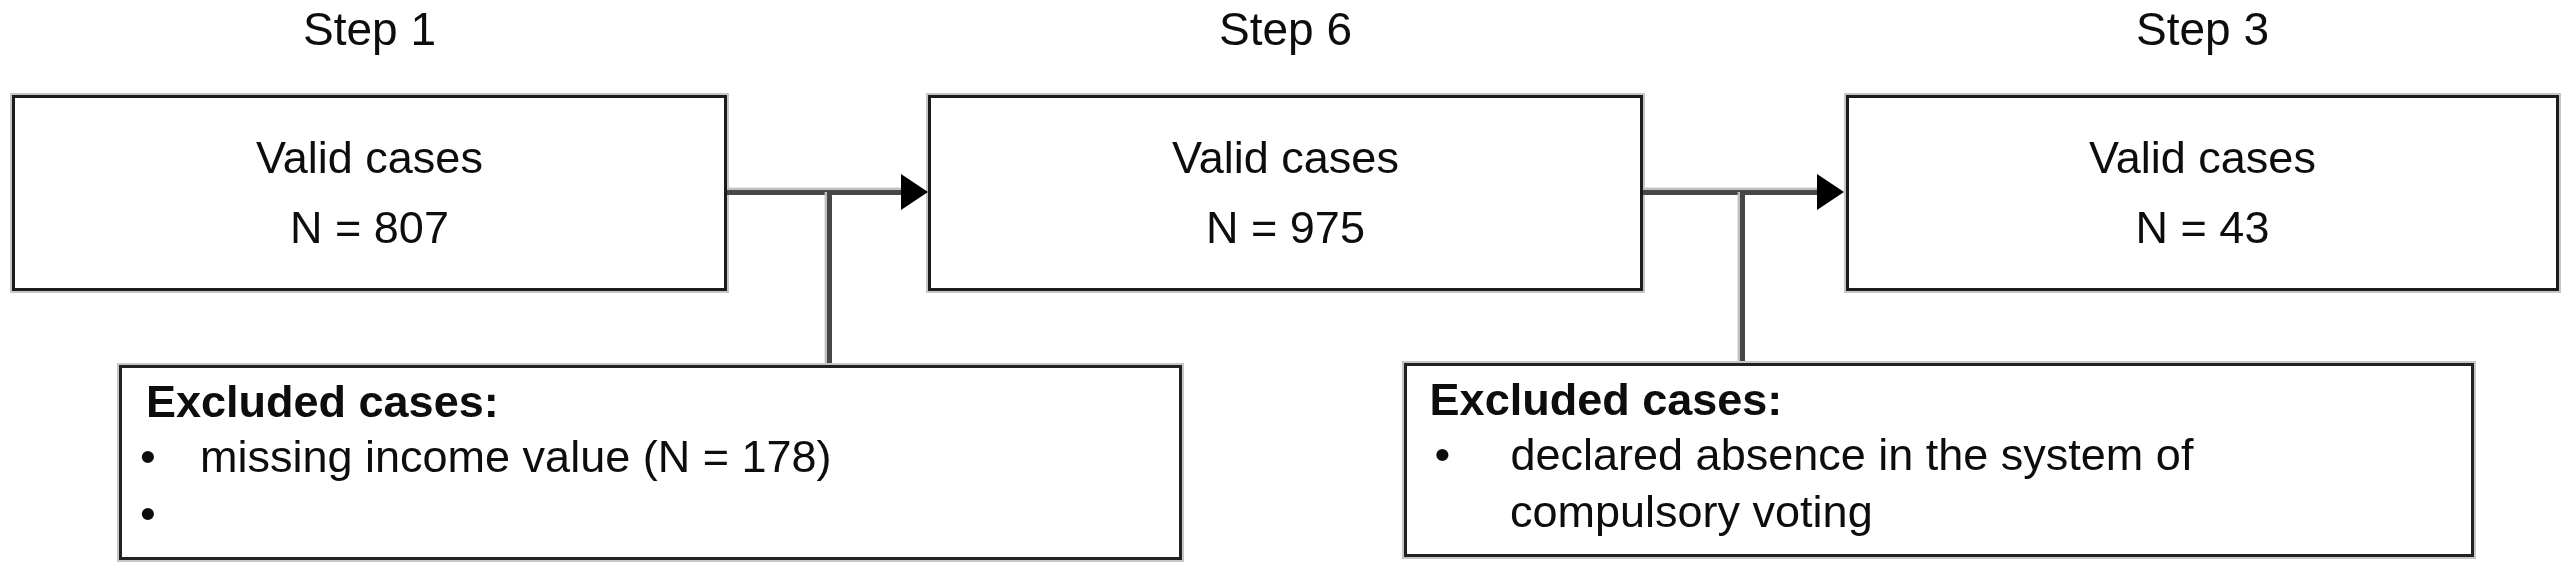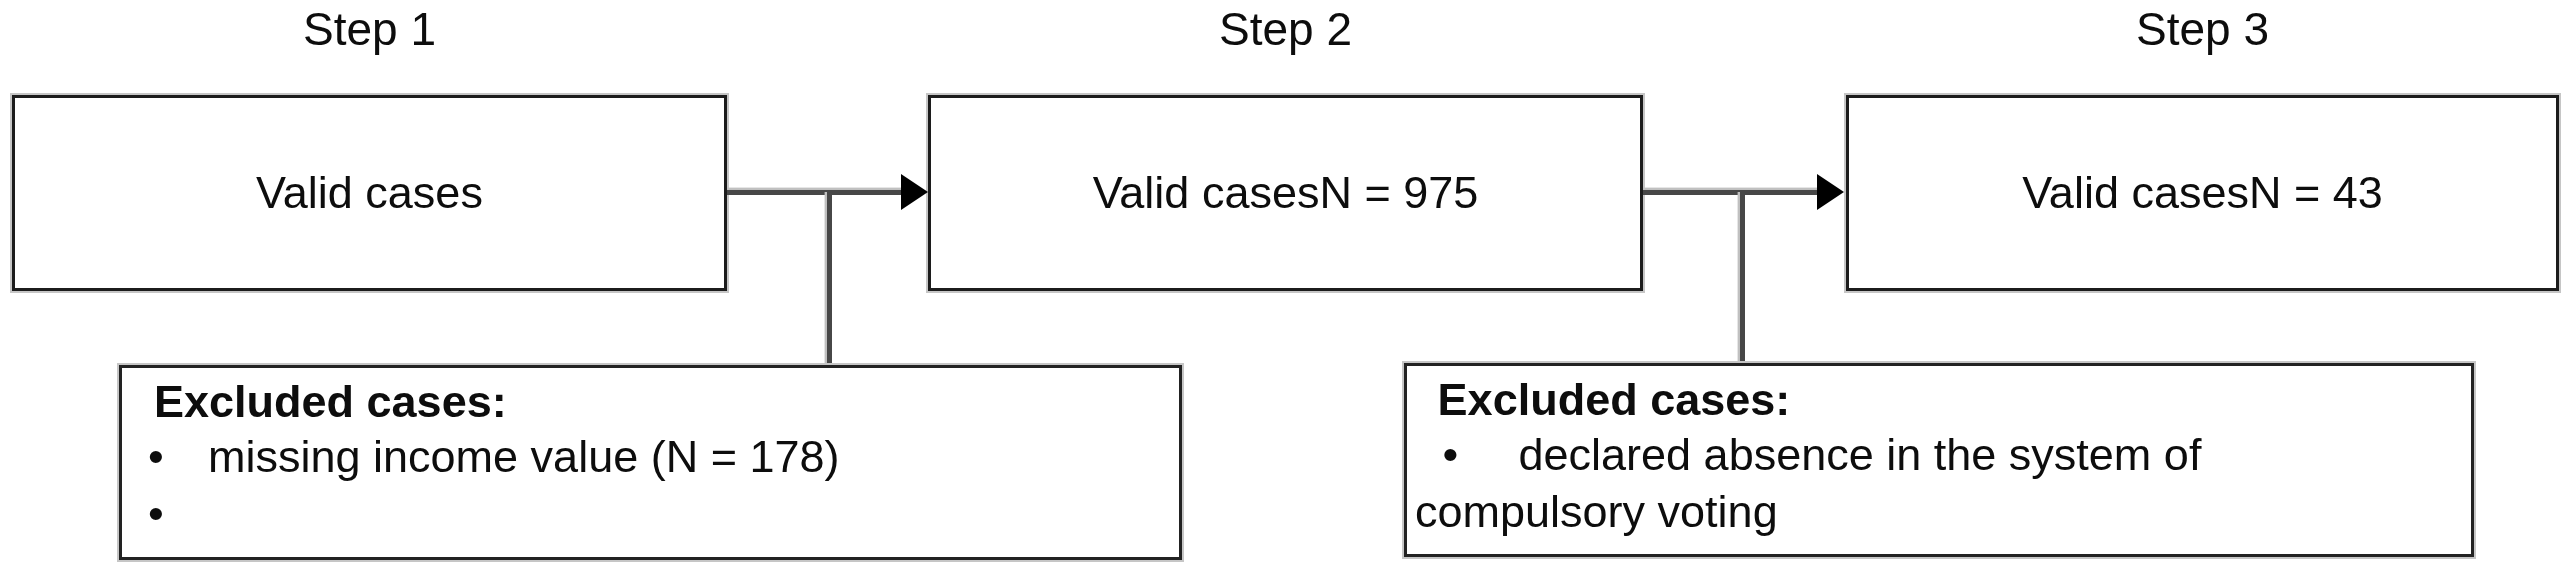--- a/index.html
+++ b/index.html
@@ -27,21 +27,21 @@
   }
   .case-box {
     position: absolute;
     top: 95px;
     height: 196px;
     box-sizing: border-box;
     border: 3.2px solid #1c1c1c;
     outline: 2.4px solid #c6c6c6;
     background: #ffffff;
     display: flex;
-    flex-direction: row;
+    flex-direction: column;
     align-items: center;
     justify-content: center;
     font-size: 45px;
     line-height: 70px;
     text-align: center;
   }
   .h-conn {
     position: absolute;
     top: 190px;
     height: 4.8px;
@@ -63,21 +63,20 @@
     background: #474747;
     box-shadow: -2.4px 0 0 #c0c0c0;
   }
   .note-box {
     position: absolute;
     box-sizing: border-box;
     border: 3.2px solid #222222;
     outline: 2.4px solid #c6c6c6;
     background: #ffffff;
     font-size: 45px;
-    padding-left: 8px;
   }
   .note-title {
     font-weight: bold;
     line-height: 52px;
     margin-top: 8px;
     white-space: nowrap;
   }
   .bullet-row {
     display: flex;
     line-height: 57px;
@@ -90,33 +89,34 @@
     line-height: 57px;
     white-space: nowrap;
   }
   
   .note-excluded .note-title { margin-left: 24px; }
   .note-excluded .bullet-row { margin-left: 18px; }
   .note-excluded .bullet-mark { width: 60px; }
   .note-included .note-title { margin-left: 22.6px; }
   .note-included .bullet-row { margin-left: 27.5px; }
   .note-included .bullet-mark { width: 76px; }
-  .note-included .cont-row { }
+  .note-included .cont-row { margin-left: 103px; }
 </style>
 </head>
 <body>
 
 <div class="canvas">
 
   <div class="step-label" style="left:12px; width:715px;">Step 1</div>
-  <div class="step-label" style="left:928px; width:715px;">Step 2</div>
+  <div class="step-label" style="left:928px; width:715px;">Step 6</div>
   <div class="step-label" style="left:1846px; width:713px;">Step 3</div>
 
   <div class="case-box" style="left:12px; width:715px;">
     <div>Valid cases</div>
+    <div>N = 807</div>
   </div>
   <div class="case-box" style="left:928px; width:715px;">
     <div>Valid cases</div>
     <div>N = 975</div>
   </div>
   <div class="case-box" style="left:1846px; width:713px;">
     <div>Valid cases</div>
     <div>N = 43</div>
   </div>
 

